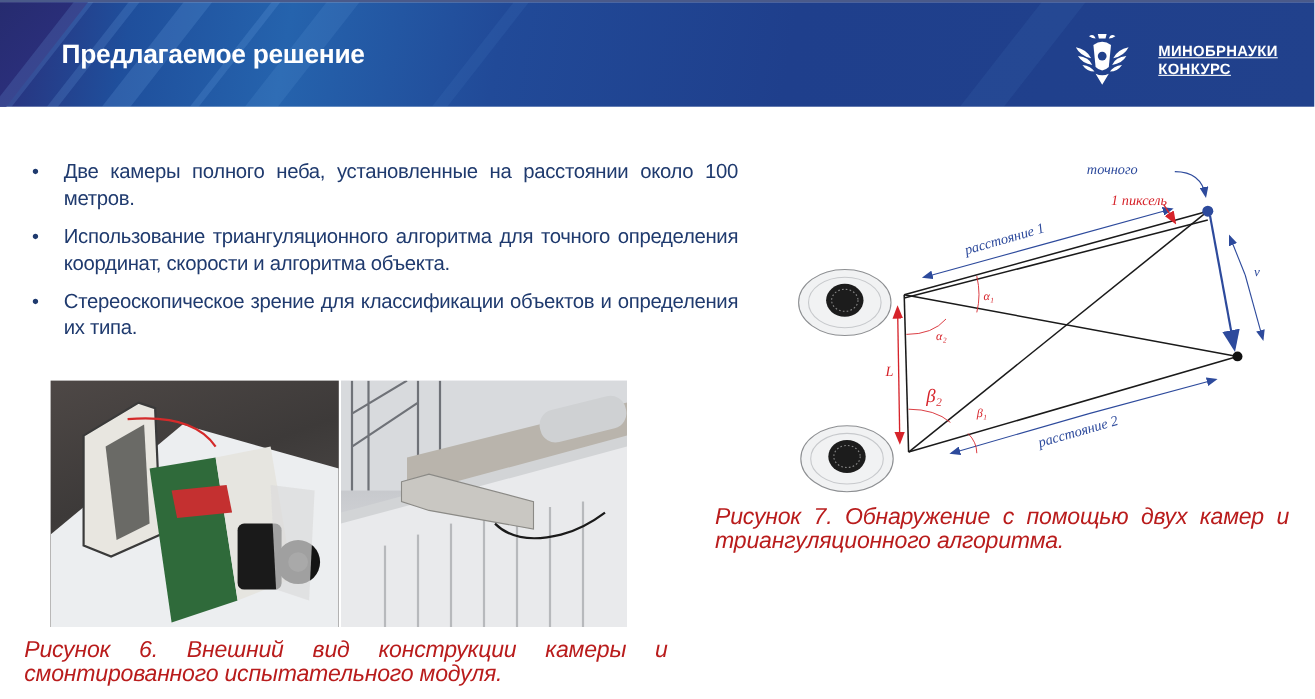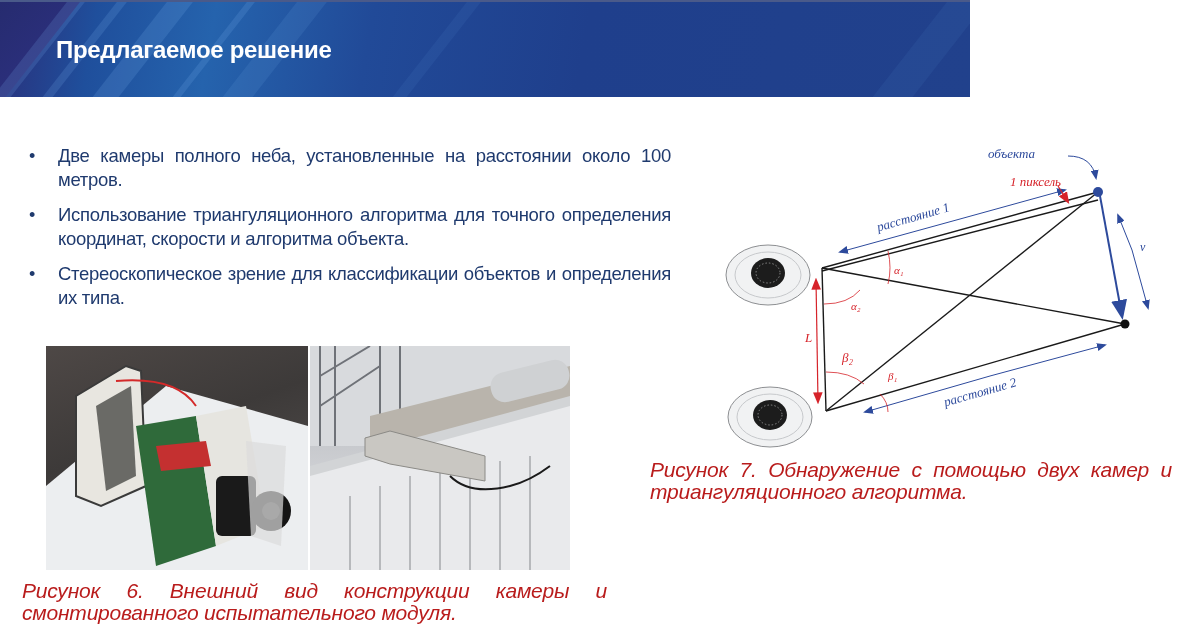--- a/index.html
+++ b/index.html
@@ -1,20 +1,20 @@
 <!DOCTYPE html>
 <html><head>
 <meta charset="utf-8">
 <style>
   * { box-sizing: border-box; margin: 0; padding: 0; }
   html, body { width: 1195px; height: 635px; overflow: hidden; background: #ffffff; }
   body { position: relative; font-family: "Liberation Sans", "DejaVu Sans", sans-serif; color: #1f3a6e; }
 
   .header {
-    position: absolute; left: 0; top: 0; width: 970px; height: 97px;
+    position: absolute; left: 0; top: 0; width: 1195px; height: 97px;
     background: linear-gradient(100deg, #2a2f7a 0%, #1f4f9c 10%, #2563ad 22%, #214a98 38%, #1f3f8c 60%, #21418c 100%);
     overflow: hidden;
     border-top: 2px solid #4a5a8a;
   }
   .header .streak {
     position: absolute; top: -20px; width: 18px; height: 160px;
     background: rgba(120,180,240,0.18); transform: skewX(-38deg);
   }
   .header .dark-wedge {
     position: absolute; left: -40px; top: 0; width: 120px; height: 100px;
@@ -205,25 +205,25 @@
     <g stroke="#d6232a" stroke-width="1.2" fill="none">
       <line x1="97" y1="200" x2="96" y2="140" marker-end="url(#ar)"></line>
       <line x1="97" y1="200" x2="98" y2="262" marker-end="url(#ar)"></line>
       <path d="M338 46 L348 62" marker-end="url(#ar)"></path>
       <path d="M168 111 Q172 128 168 144" stroke-width="0.8"></path>
       <path d="M104 164 Q128 164 140 150" stroke-width="0.8"></path>
       <path d="M106 232 Q130 232 144 244" stroke-width="0.8"></path>
       <path d="M160 254 Q168 262 168 272" stroke-width="0.8"></path>
     </g>
   </svg>
-  <div class="lbl blue" style="left:268px;top:6px;font-size:13px;">объекта</div>
+  <div class="lbl blue" style="left:268px;top:6px;font-size:13px;">точного</div>
   <div class="lbl red" style="left:290px;top:34px;font-size:13px;text-align:center;">1 пиксель</div>
   <div class="lbl blue" style="left:155px;top:80px;font-size:13px;transform:rotate(-16deg);transform-origin:left top;">расстояние 1</div>
   <div class="lbl blue" style="left:222px;top:255px;font-size:13px;transform:rotate(-16deg);transform-origin:left top;">расстояние 2</div>
   <div class="lbl blue" style="left:420px;top:100px;font-size:12px;">v</div>
   <div class="lbl red" style="left:85px;top:190px;font-size:13px;">L</div>
   <div class="lbl red" style="left:174px;top:124px;font-size:11px;">α₁</div>
   <div class="lbl red" style="left:131px;top:160px;font-size:11px;">α₂</div>
-  <div class="lbl red" style="left:122px;top:210px;font-size:13px;">β₂</div>
+  <div class="lbl red" style="left:122px;top:210px;font-size:17px;">β₂</div>
   <div class="lbl red" style="left:168px;top:230px;font-size:11px;">β₁</div>
 </div>
 
 <div class="caption caption-7">Рисунок 7. Обнаружение с помощью двух камер и триангуляционного алгоритма.</div>
 
 </body></html>

